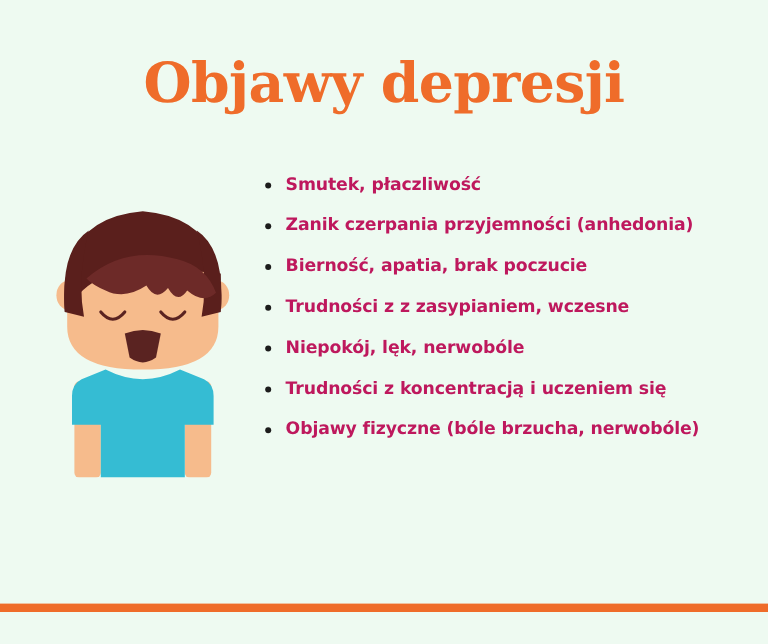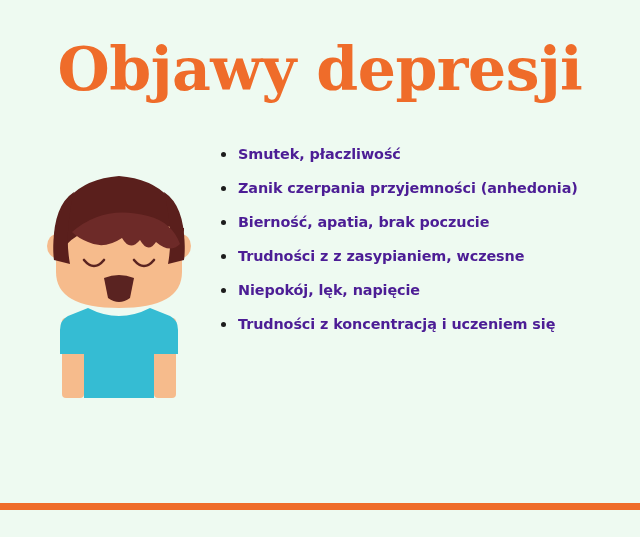--- a/index.html
+++ b/index.html
@@ -22,21 +22,21 @@
 
   
   #title {
     position: absolute;
     left: 0;
     top: 38px;
     width: 640px;
     text-align: center;
     font-family: "DejaVu Serif", "Liberation Serif", serif;
     font-weight: bold;
-    font-size: 60px;
+    font-size: 46px;
     line-height: 62px;
     letter-spacing: -0.5px;
     color: #ef6c2a;
     white-space: nowrap;
   }
 
   
   #illustration {
     position: absolute;
     left: 44px;
@@ -61,21 +61,21 @@
     list-style: none;
   }
   #symptom-list li {
     position: relative;
     padding-left: 20px;
     margin-bottom: 9px;
     font-family: "DejaVu Sans", "Liberation Sans", sans-serif;
     font-weight: bold;
     font-size: 14.4px;
     line-height: 25px;
-    color: #4c1d95;
+    color: #be185d;
     letter-spacing: -0.1px;
   }
   #symptom-list li::before {
     content: "";
     position: absolute;
     left: 3px;
     top: 10px;
     width: 5px;
     height: 5px;
     border-radius: 50%;
@@ -135,22 +135,25 @@
     <li>
       <span>Zanik czerpania przyjemności (anhedonia)</span>
     </li>
     <li>
       <span>Bierność, apatia, brak poczucie</span>
     </li>
     <li>
       <span>Trudności z z zasypianiem, wczesne</span>
     </li>
     <li>
-      <span>Niepokój, lęk, napięcie</span>
+      <span>Niepokój, lęk, nerwobóle</span>
     </li>
     <li>
       <span>Trudności z koncentracją i uczeniem się</span>
+    </li>
+    <li>
+      <span>Objawy fizyczne (bóle brzucha, nerwobóle)</span>
     </li>
   </ul>
 
   <div id="bottom-rule"></div>
 
 </div>
 
 </body></html>

